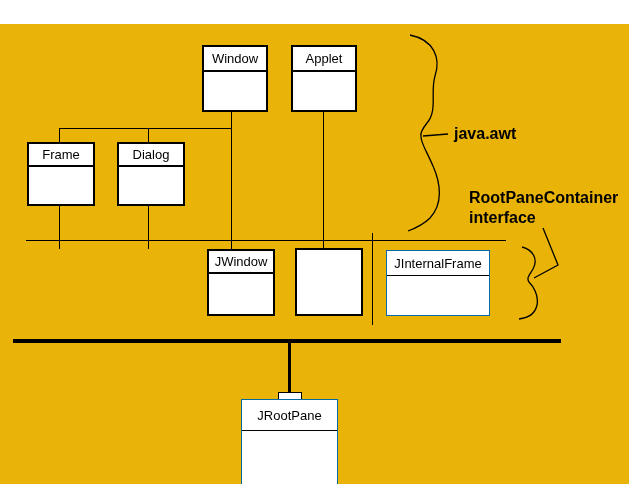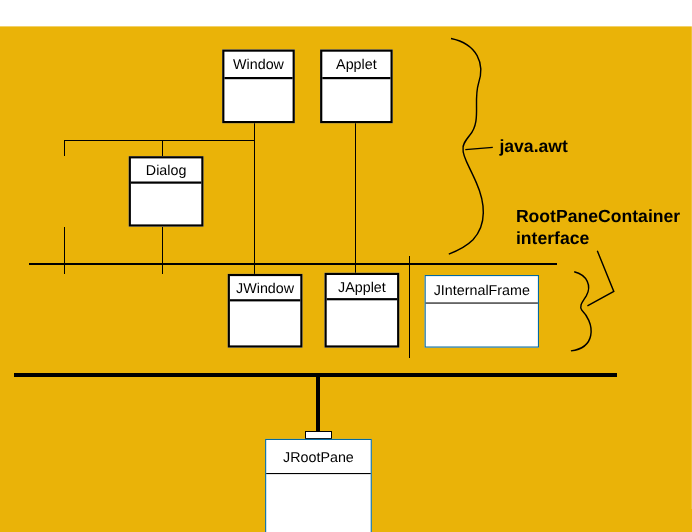--- a/index.html
+++ b/index.html
@@ -86,41 +86,44 @@
     <div class="cbody"></div>
   </div>
 
   <div class="cbox b2" style="left:291px;top:21px;width:66px;height:67px">
     <div class="ctitle" style="height:23px">
       <span>Applet</span>
     </div>
     <div class="cbody"></div>
   </div>
 
+  <div class="cbox b2" style="left:27px;top:118px;width:68px;height:64px">
+    <div class="ctitle" style="height:21px">
+      <span>Frame</span>
+    </div>
+    <div class="cbody"></div>
+  </div>
 
   <div class="cbox b2" style="left:117px;top:118px;width:68px;height:64px">
     <div class="ctitle" style="height:21px">
       <span>Dialog</span>
     </div>
     <div class="cbody"></div>
   </div>
 
 
 
   <div class="cbox b2" style="left:207px;top:225px;width:68px;height:67px">
     <div class="ctitle" style="height:21px">
       <span>JWindow</span>
     </div>
     <div class="cbody"></div>
   </div>
 
   <div class="cbox b2" style="left:295px;top:224px;width:68px;height:68px">
-    <div class="ctitle" style="height:21px">
-      <span>JApplet</span>
-    </div>
     <div class="cbody"></div>
   </div>
 
   <div class="cbox b1" style="left:386px;top:226px;width:104px;height:66px">
     <div class="ctitle" style="height:24px">
       <span>JInternalFrame</span>
     </div>
     <div class="cbody"></div>
   </div>
 

